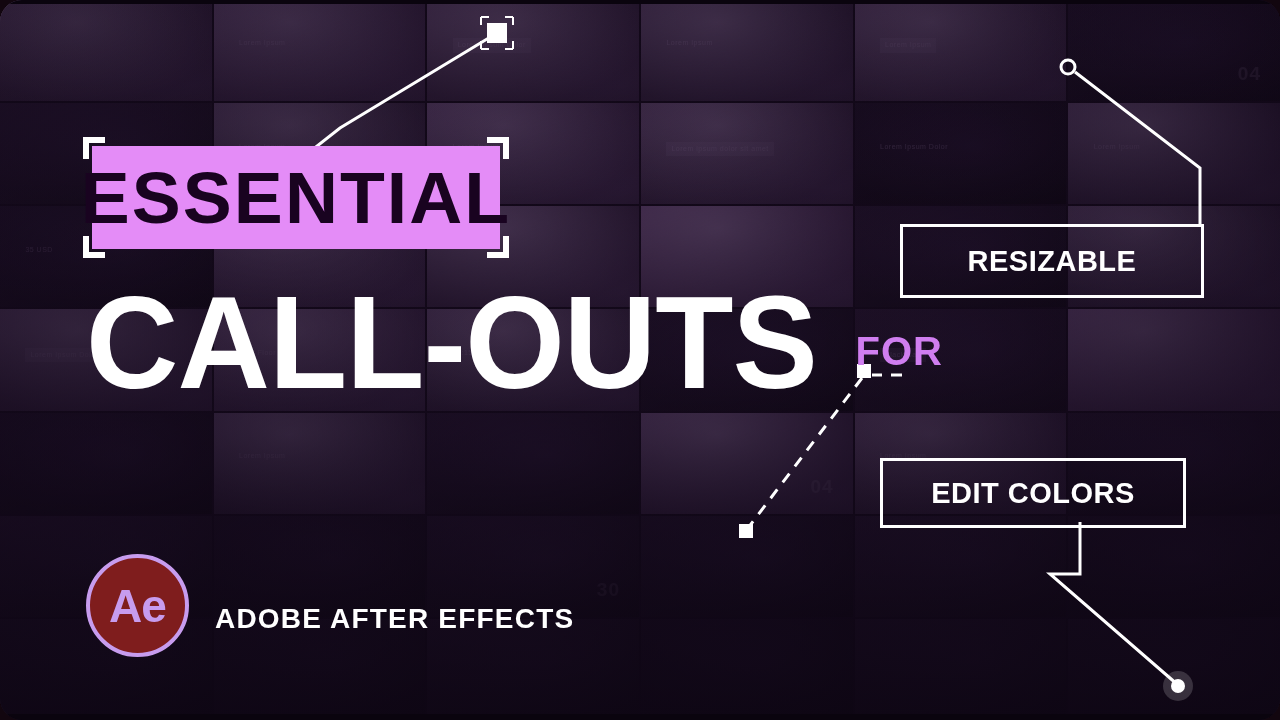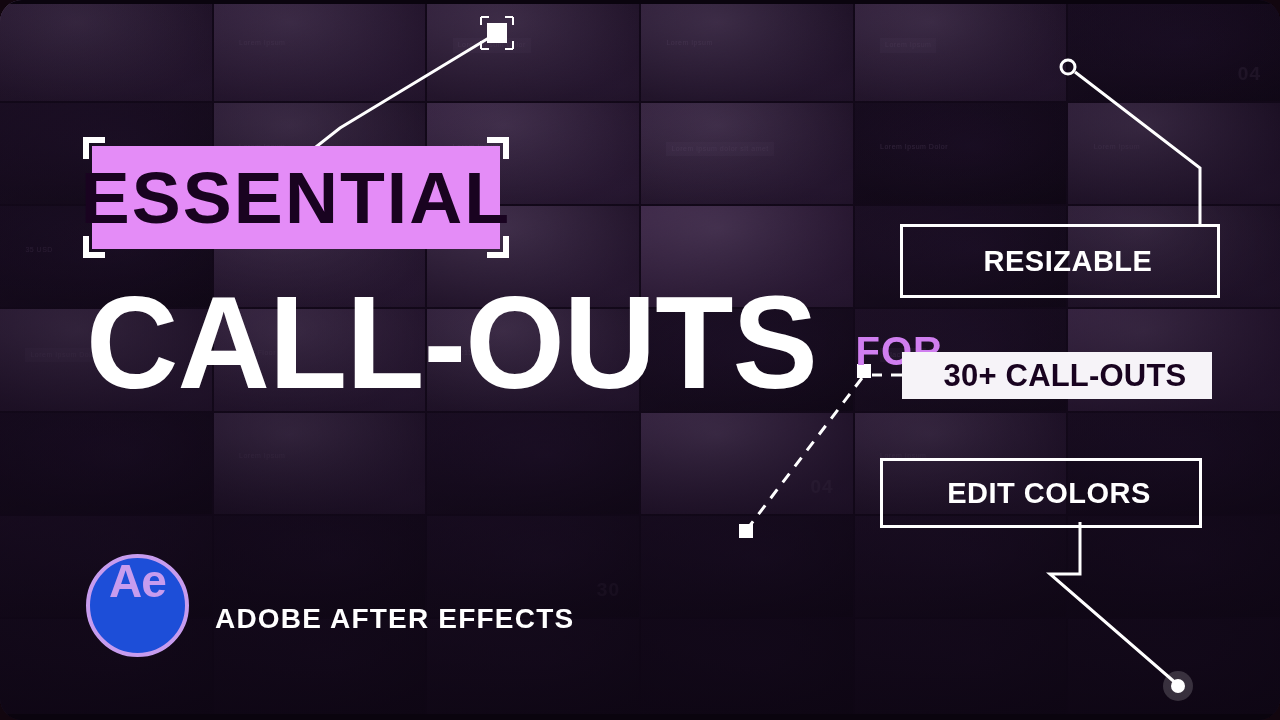--- a/index.html
+++ b/index.html
@@ -149,21 +149,20 @@
     margin-left:16px;
     margin-bottom:32px;
     line-height:1;
   }
 
   
   .callout{
     position:absolute;
     display:flex;align-items:center;justify-content:center;
     white-space:nowrap;
-    padding-left:16px;
   }
   .callout.outline{
     border:3px solid #ffffff;
     background:rgba(255,255,255,0);
   }
   .callout.outline .label{
     color:#ffffff;
     font-size:29px;font-weight:700;
     letter-spacing:.5px;
   }
@@ -182,23 +181,23 @@
 
   
   #brand{
     position:absolute;left:86px;top:554px;
     display:flex;align-items:center;
   }
   #ae-logo{
     position:relative;
     width:95px;height:95px;flex:0 0 95px;
     border-radius:50%;
-    background:#1d4ed8;
+    background:#7f1d1d;
     border:4px solid #c79cee;
-    display:flex;align-items:flex-start;justify-content:center;
+    display:flex;align-items:center;justify-content:center;
   }
   #ae-logo .ae-text{
     font-size:46px;font-weight:700;
     color:#c79cee;
     letter-spacing:-1px;
     line-height:1;
   }
   #brand-text{margin-left:26px;}
   #brand-line1{
     font-family:"Liberation Sans Narrow","Liberation Sans", sans-serif;
@@ -365,23 +364,20 @@
 
   <div id="headline">
     <span id="headline-main">CALL-OUTS</span>
     <span id="headline-for">FOR</span>
   </div>
 
   <div class="callout outline" id="callout-resizable">
     <span class="label">RESIZABLE</span>
   </div>
 
-  <div class="callout solid" id="callout-count">
-    <span class="label">30+ CALL-OUTS</span>
-  </div>
 
   <div class="callout outline" id="callout-edit">
     <span class="label">EDIT COLORS</span>
   </div>
 
   <div id="brand">
     <div id="ae-logo">
       <span class="ae-text">Ae</span>
     </div>
     <div id="brand-text">

